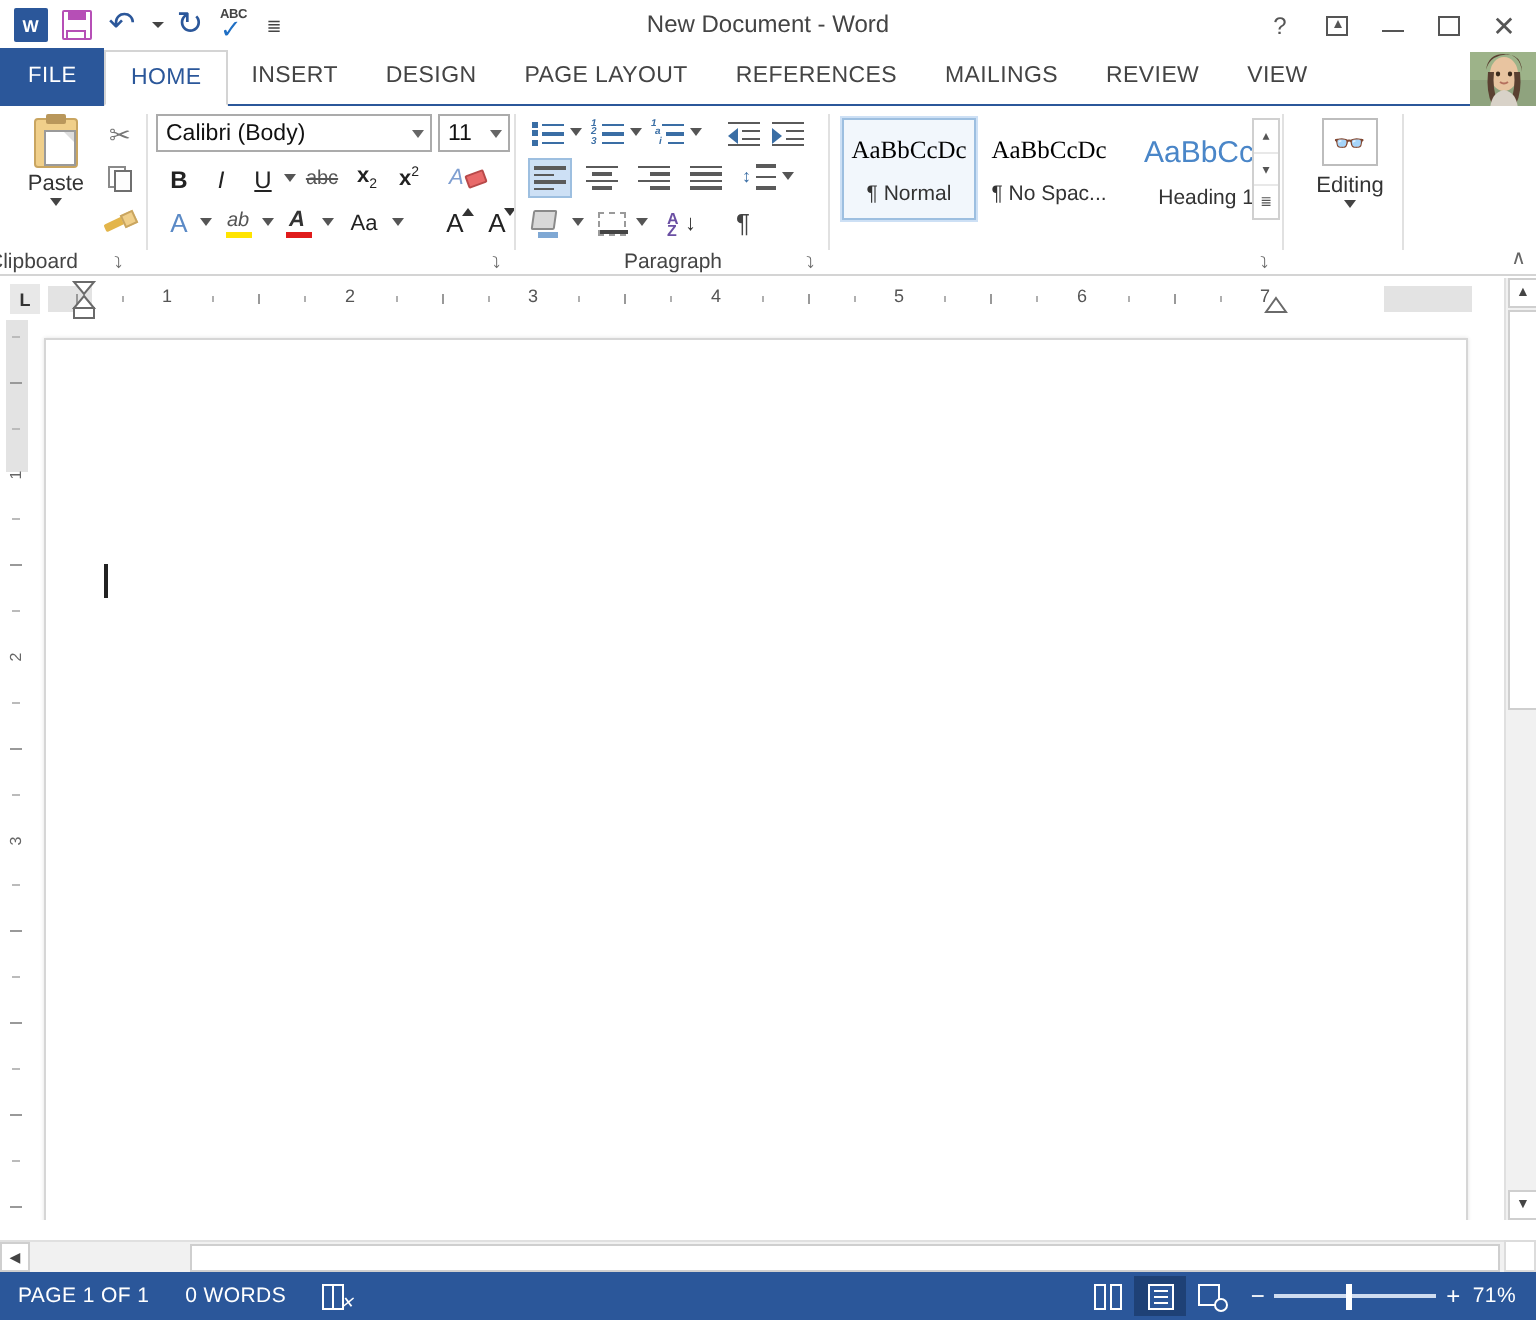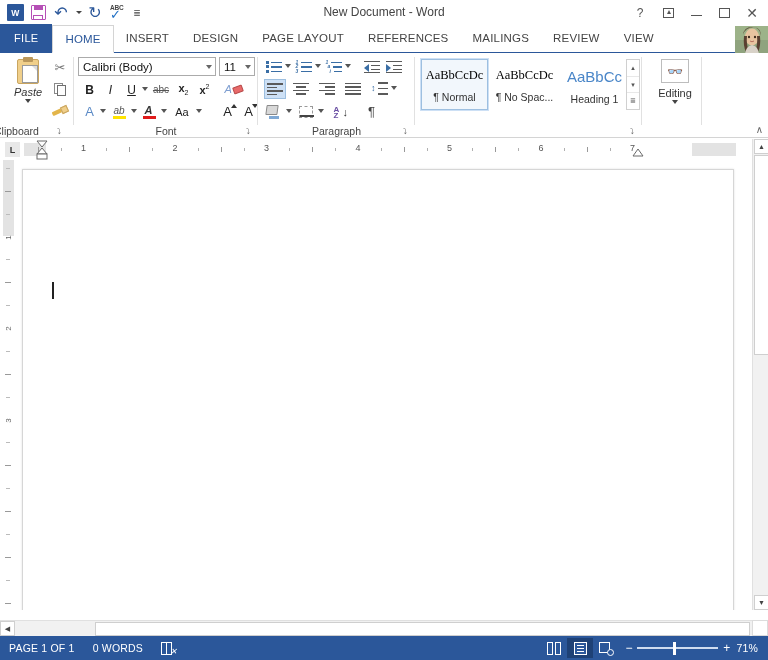--- a/index.html
+++ b/index.html
@@ -95,21 +95,21 @@
     position:absolute; bottom:1px; width:100%; text-align:center;
     font-size:10.5px; color:#444;
   }
   .grp-sep { position:absolute; top:4px; width:1px; height:68px; background:#e1e1e1; }
   .dlg-launcher {
     position:absolute; bottom:2px; right:3px; width:9px; height:9px;
     font-size:8px; color:#666; line-height:9px;
   }
 
   
-  .paste-btn { position:absolute; left:8px; top:4px; width:40px; text-align:center;font-style:italic; }
+  .paste-btn { position:absolute; left:8px; top:4px; width:40px; text-align:center; }
   .clipboard-ico { width:26px;height:28px; margin:0 auto; position:relative;}
   .cb-board{position:absolute;left:2px;top:2px;width:22px;height:25px;background:#f0cf8a;border:1px solid #c9a560;border-radius:2px;}
   .cb-clip{position:absolute;left:8px;top:0px;width:10px;height:5px;background:#b9975b;border-radius:1px;}
   .cb-page{position:absolute;left:7px;top:8px;width:16px;height:18px;background:#fff;border:1px solid #9a9a9a;}
   .cb-page:after{content:"";position:absolute;right:0;top:0;border-left:5px solid transparent;border-top:5px solid #ddd;}
   .paste-lbl { font-size:11px; color:#333; margin-top:1px;}
   .paste-caret{ margin:1px auto 0; width:0;height:0;border-left:3.5px solid transparent;border-right:3.5px solid transparent;border-top:4px solid #444;}
   .cb-small { position:absolute; left:50px; width:20px; height:20px; display:flex;align-items:center;justify-content:center;}
   .ico-scissors{ font-size:13px; color:#777; }
   .ico-copy{ position:relative;width:13px;height:13px;}
@@ -466,21 +466,20 @@
       <span style="font-size:11px;">Aa</span>
     </div>
     <div class="mini-caret" style="left:122px; top:56px;"></div>
     <div class="fbtn" style="left:144px; top:49px;">
       <span class="grow-a"><span>A</span><i class="tick"></i></span>
     </div>
     <div class="fbtn" style="left:165px; top:49px;">
       <span class="grow-a shrink-a"><span>A</span><i class="tick"></i></span>
     </div>
 
-    <div class="grp-label">Font</div>
     <div class="dlg-launcher">⤵</div>
     <div class="grp-sep" style="left:183px;"></div>
   </div>
 
   <div class="grp" style="left:258px; width:157px;">
     <div class="pbtn" style="left:6px; top:4px;">
       <span class="list-ico">
         <i class="dot" style="top:0;"></i>
           <i class="ln" style="top:1px;"></i>
         <i class="dot" style="top:4.5px;"></i>
@@ -602,21 +601,21 @@
 
   <div class="grp" style="left:415px; width:227px;">
     <div class="stylebox sel" style="left:6px;">
       <div class="style-preview">AaBbCcDc</div>
       <div class="style-name">¶ Normal</div>
     </div>
     <div class="stylebox" style="left:76px;">
       <div class="style-preview">AaBbCcDc</div>
       <div class="style-name">¶ No Spac...</div>
     </div>
-    <div class="stylebox" style="left:146px;">
+    <div class="stylebox" style="left:146px;text-align:right;">
       <div class="style-preview h1">AaBbCc</div>
       <div class="style-name">Heading 1</div>
     </div>
     <div class="style-scroll" style="left:211px;">
       <div class="ss-btn">▴</div>
       <div class="ss-btn">▾</div>
       <div class="ss-btn">≣</div>
     </div>
     <div class="dlg-launcher">⤵</div>
     <div class="grp-sep" style="left:226px;"></div>

